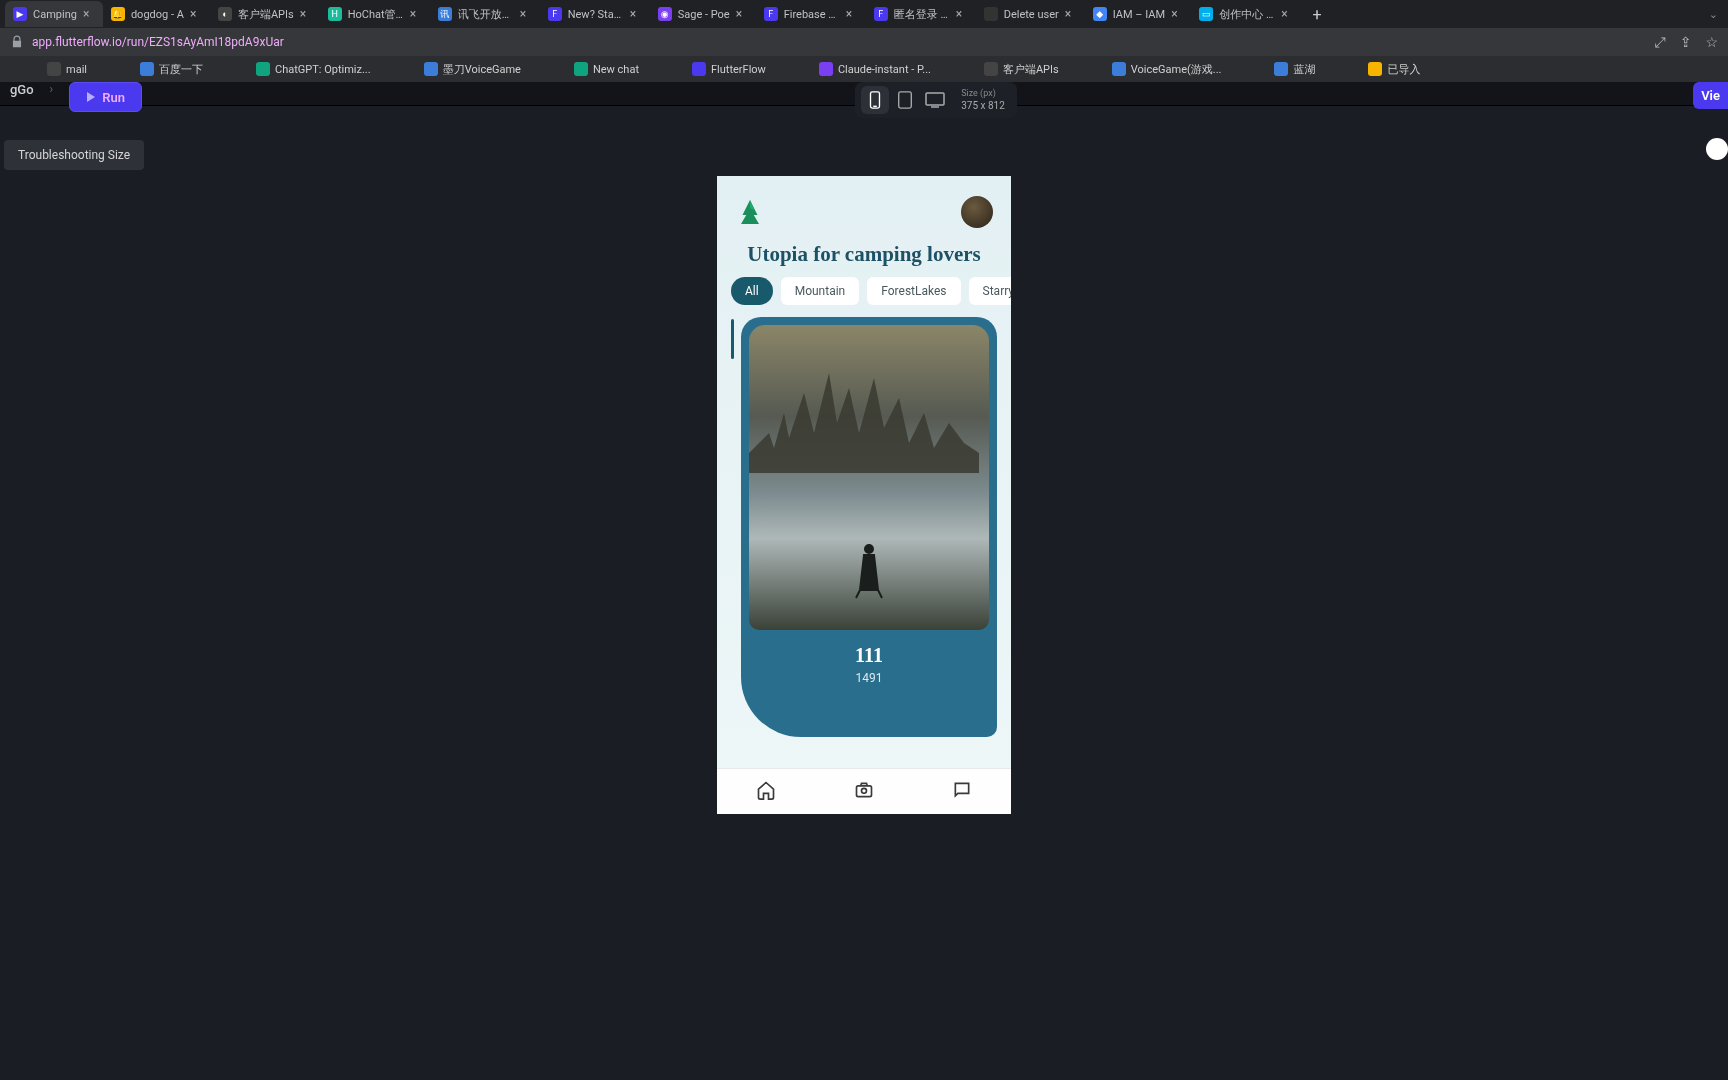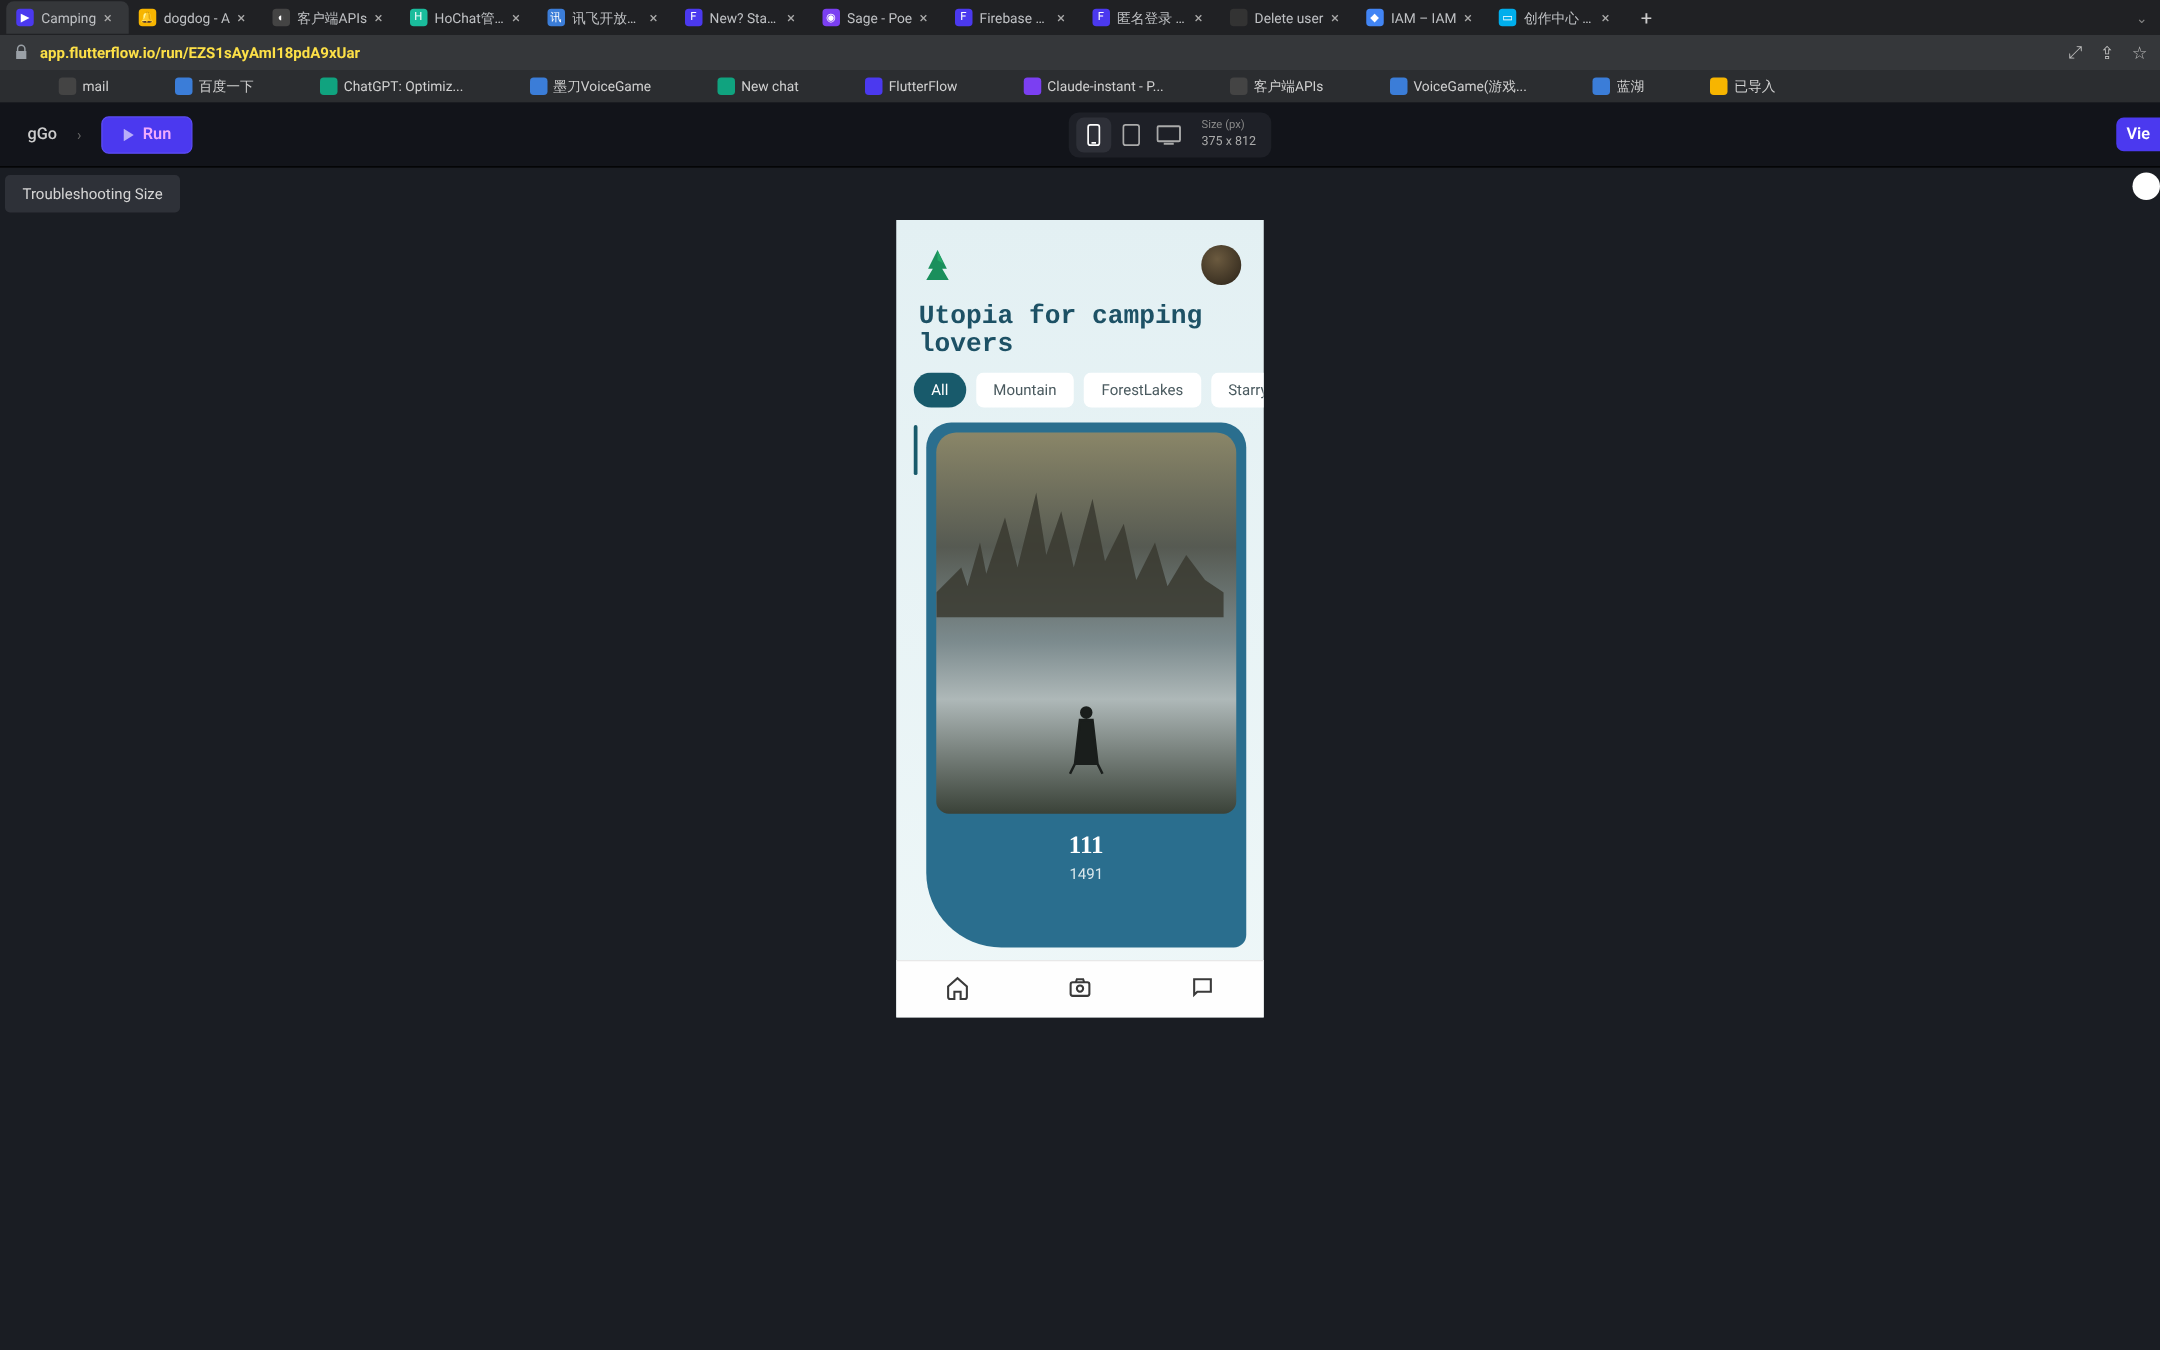--- a/index.html
+++ b/index.html
@@ -10,50 +10,50 @@
 .tab { display: flex; align-items: center; gap: 6px; padding: 0 8px; height: 26px; font-size: 11px; color: #bfc1c4; max-width: 110px; border-radius: 6px 6px 0 0; position: relative; cursor: pointer; }
 .tab.active { background: #35373a; }
 .tab-favicon { width: 14px; height: 14px; border-radius: 3px; flex-shrink: 0; display:flex; align-items:center; justify-content:center; font-size:9px; }
 .tab-title { white-space: nowrap; overflow: hidden; text-overflow: ellipsis; flex: 1; }
 .tab-close { width: 12px; height: 12px; color: #aaa; font-size: 12px; line-height: 1; flex-shrink:0; }
 .tab-add { width: 20px; height: 20px; color: #ccc; display:flex; align-items:center; justify-content:center; margin-left:6px; }
 .tab-dropdown { margin-left:auto; margin-right:10px; color:#888; font-size:11px; }
 
 .addr-bar { display: flex; align-items: center; background: #35373a; height: 28px; padding: 0 10px; gap: 8px; }
 .lock-icon { width: 14px; height: 14px; color: #9aa0a6; }
-.url { font-size: 12px; color: #fde047; flex:1;font-weight:bold; }
+.url { font-size: 12px; color: #f0abfc; flex:1; }
 .addr-icons { display:flex; gap:14px; color:#bbb; font-size:14px; }
 
 .bookmarks { display: flex; align-items: center; background: #2b2d30; height: 26px; padding: 0 8px; gap: 14px; font-size: 11px; color: #d0d0d0; }
 .bm { display: flex; align-items: center; gap: 5px; cursor:pointer;padding-left:39px; }
 .bm-icon { width: 14px; height: 14px; border-radius: 3px; display:flex; align-items:center; justify-content:center; font-size:9px; }
 
 
-.ff-toolbar { display: flex; align-items: center; background: #12141a; height: 52px; padding: 0 22px; gap: 12px; border-bottom:1px solid #000; }
+.ff-toolbar { display: flex; align-items: flex-start; background: #12141a; height: 24px; padding: 0 10px; gap: 12px; border-bottom:1px solid #000; }
 .ff-back { color:#ccc; font-size:13px; font-weight:500; }
 .ff-chevron { color:#666; font-size:12px; margin:0 4px; }
 .run-btn { background: #4b39ef; color: #f0abfc; border-radius: 6px; height: 30px; padding: 0 16px; display:flex; align-items:center; gap:6px; font-size:13px; font-weight:600; cursor:pointer; border:1px solid #5c4cf5; }
 .device-selector { margin-left:auto; margin-right:auto; display:flex; align-items:center; background:#1e2027; border-radius:8px; padding:4px 12px 4px 6px; gap:2px; }
 .dev-btn { width:28px; height:28px; display:flex; align-items:center; justify-content:center; border-radius:6px; color:#aaa; cursor:pointer; }
 .dev-btn.active { background:#2e3038; color:#fff; }
 .size-info { margin-left:10px; font-size:10px; color:#aaa; line-height:1.3; }
 .size-label { font-size:9px; color:#888; }
 .view-right { background:#4b39ef; color:#fff; padding:6px 8px; border-radius:6px 0 0 6px; font-size:13px; font-weight:600; position:absolute; right:0; }
 
 .troubleshoot { position:absolute; left:0; top:132px; background:#2e3138; padding:8px 14px; font-size:12px; color:#d5d5d5; border-radius:4px; margin:8px 0 0 4px; cursor:pointer; }
 .theme-bubble { position:absolute; right:0; top:138px; width:22px; height:22px; background:#fff; border-radius:50%; }
 
 
 .canvas { position:absolute; left:50%; top:176px; transform:translateX(-50%); width:294px; height:638px; background:linear-gradient(180deg,#e3f0f3 0%, #eef7f8 100%); border-radius:0; overflow:hidden; display:flex; flex-direction:column; }
 
 .app-header { display:flex; align-items:center; justify-content:space-between; padding:20px 18px 10px; }
 .logo { width:30px; height:30px; }
 .avatar { width:32px; height:32px; border-radius:50%; background:radial-gradient(circle at 40% 35%, #6b5a3f, #2a2218); }
 
-.app-title { font-size:21px; font-weight:700; color:#1d5165; padding:4px 18px 10px; font-family: Liberation Mono, monospace; }
+.app-title { font-size:21px; font-weight:700; color:#1d5165; padding:4px 18px 10px; font-family: Liberation Serif, serif; text-align: center; }
 
 .chips { display:flex; gap:8px; padding:0 14px 12px; overflow:hidden; }
 .chip { padding:7px 14px; border-radius:6px; font-size:12px; background:#fff; color:#4a5a5f; white-space:nowrap; cursor:pointer; }
 .chip.active { background:#185a6b; color:#fff;border-radius:14px; }
 
 .card-area { flex:1; padding:0 14px 0 14px; display:flex; gap:6px; }
 .scroll-track { width:4px; height:100%; padding-top:2px; }
 .scroll-thumb { width:3px; height:40px; background:#185a6b; border-radius:2px; }
 .card { flex:1; background:#2a6e8e; border-radius:20px 20px 10px 60px; padding:8px 8px 24px; display:flex; flex-direction:column; height:420px; }
 .card-img { width:100%; height:305px; border-radius:16px 16px 10px 10px; background:linear-gradient(180deg,#8a8668 0%,#565a52 30%,#7c8b8e 55%,#aeb8b8 70%,#3a4238 100%); position:relative; overflow:hidden; }

